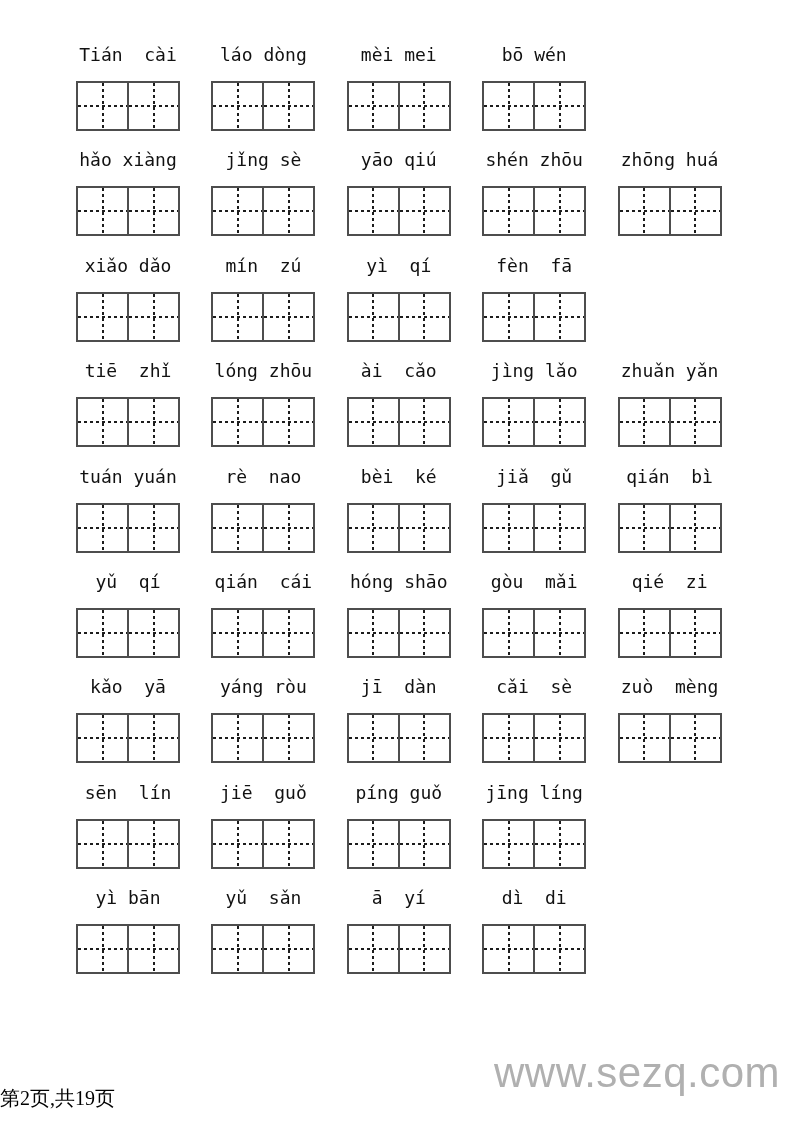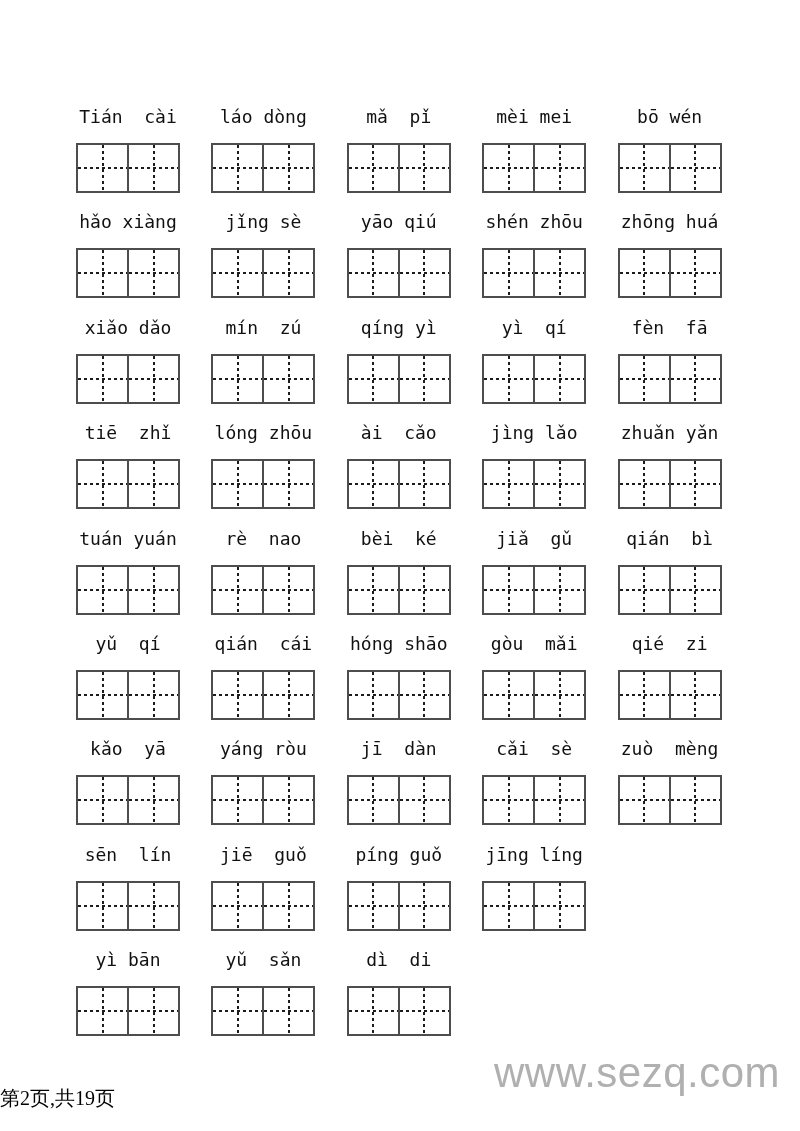--- a/index.html
+++ b/index.html
@@ -10,21 +10,21 @@
   }
   html, body { margin: 0; padding: 0; }
   body {
     width: 800px; height: 1131px;
     background: #ffffff;
     font-family: "DejaVu Sans Mono", "Liberation Mono", monospace;
     position: relative;
     overflow: hidden;
   }
   .rows {
-    padding: 106px 0 0 76px;
+    padding: 44px 0 0 76px;
   }
   .row {
     display: flex;
     gap: 31.4px;
     height: 87px;
     margin-bottom: 18.4px;
   }
   .cell {
     width: 104px;
     flex: 0 0 104px;
@@ -98,27 +98,20 @@
   </div>
 
   <div class="cell">
     <div class="pinyin">láo dòng</div>
     <div class="grid-box">
       <div class="gcell"></div>
       <div class="gcell"></div>
     </div>
   </div>
 
-  <div class="cell">
-    <div class="pinyin">mǎ  pǐ</div>
-    <div class="grid-box">
-      <div class="gcell"></div>
-      <div class="gcell"></div>
-    </div>
-  </div>
 
   <div class="cell">
     <div class="pinyin">mèi mei</div>
     <div class="grid-box">
       <div class="gcell"></div>
       <div class="gcell"></div>
     </div>
   </div>
 
   <div class="cell">
@@ -180,27 +173,20 @@
   </div>
 
   <div class="cell">
     <div class="pinyin">mín  zú</div>
     <div class="grid-box">
       <div class="gcell"></div>
       <div class="gcell"></div>
     </div>
   </div>
 
-  <div class="cell">
-    <div class="pinyin">qíng yì</div>
-    <div class="grid-box">
-      <div class="gcell"></div>
-      <div class="gcell"></div>
-    </div>
-  </div>
 
   <div class="cell">
     <div class="pinyin">yì  qí</div>
     <div class="grid-box">
       <div class="gcell"></div>
       <div class="gcell"></div>
     </div>
   </div>
 
   <div class="cell">
@@ -419,20 +405,27 @@
   </div>
 
   <div class="cell">
     <div class="pinyin">yǔ  sǎn</div>
     <div class="grid-box">
       <div class="gcell"></div>
       <div class="gcell"></div>
     </div>
   </div>
 
+  <div class="cell">
+    <div class="pinyin">ā  yí</div>
+    <div class="grid-box">
+      <div class="gcell"></div>
+      <div class="gcell"></div>
+    </div>
+  </div>
 
   <div class="cell">
     <div class="pinyin">dì  di</div>
     <div class="grid-box">
       <div class="gcell"></div>
       <div class="gcell"></div>
     </div>
   </div>
 </div>
   </div>

